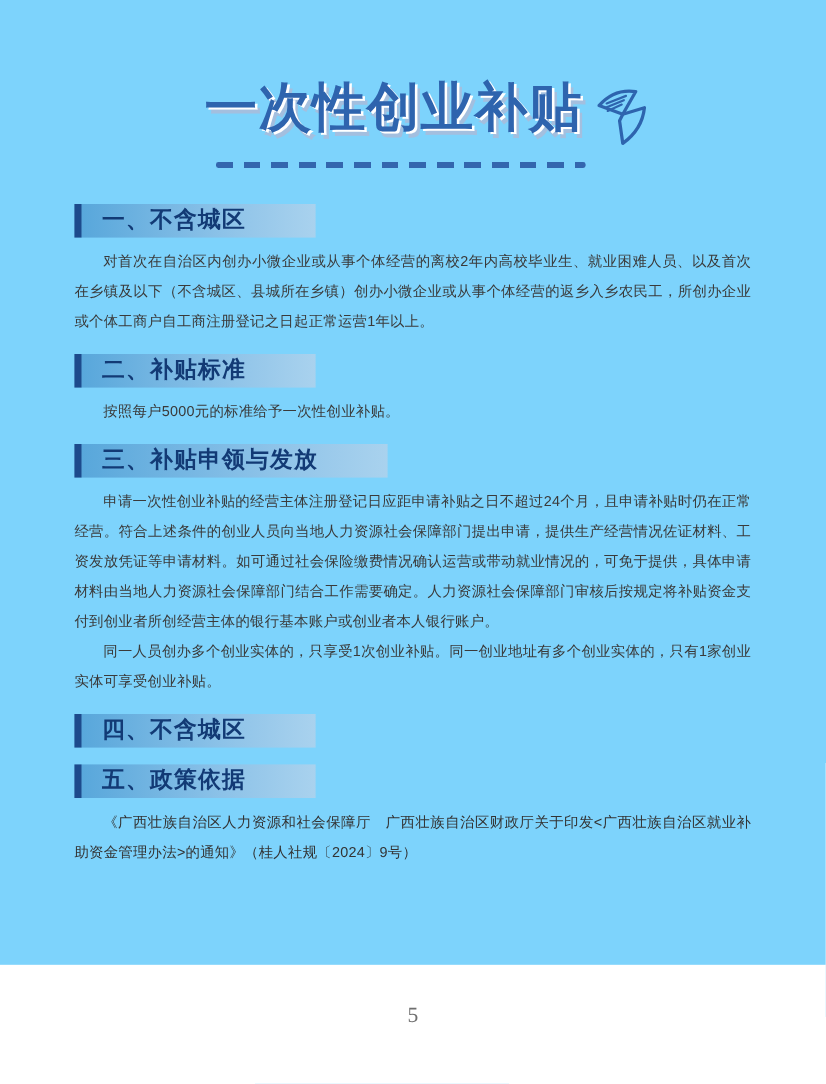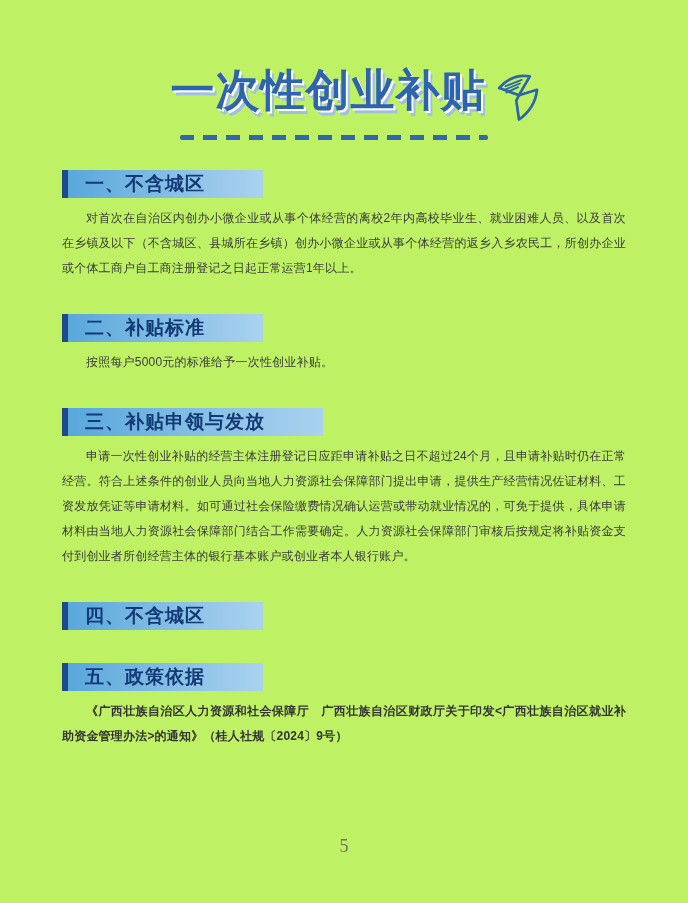--- a/index.html
+++ b/index.html
@@ -4,22 +4,22 @@
 <style>
   * { margin: 0; padding: 0; box-sizing: border-box; }
   html, body { background: #ffffff; }
   body {
     width: 688px; height: 903px;
     font-family: "Liberation Sans", "DejaVu Sans", sans-serif;
     overflow: hidden;
   }
   .page {
     position: relative;
-    width: 688px; height: 903px;
-    background: #bef264;
+    width: 688px; height: 804px;
+    background: #7dd3fc;
   }
 
   
   .title-block {
     padding-top: 66px;
     display: flex;
     flex-direction: column;
     align-items: center;
   }
   .title-row {
@@ -53,41 +53,41 @@
     border-radius: 2px;
     align-self: center;
     transform: translateX(-10px);
   }
 
   
   .content { margin: 0 62px; }
   .section { margin-top: 0; }
   .sec-heading {
     display: inline-block;
-    margin-top: 33px;
+    margin-top: 14px;
     border-left: 6px solid #1d4a8c;
     background: linear-gradient(90deg, #58a7db 0%, #8cc2e8 60%, #a9d2ee 100%);
     color: #123a75;
     font-size: 19px;
     font-weight: bold;
     line-height: 28px;
     padding: 0 58px 0 17px;
     letter-spacing: 1px;
     white-space: nowrap;
   }
   .sec-body { margin-top: 8px; }
   .sec-body p {
     font-size: 12px;
     line-height: 25px;
     color: #3a3a3a;
     text-align: justify;
     text-indent: 2em;
     letter-spacing: 0.2px;
   }
-  .sec-body.bold p { font-weight: bold; color: #333333; }
+  .sec-body.bold p { font-weight: normal; color: #333333; }
   .s1 .sec-heading { margin-top: 30px; }
 
   
   .page-number {
     position: absolute;
     left: 0; right: 0;
     top: 836px;
     text-align: center;
     font-family: "Liberation Serif", "DejaVu Serif", serif;
     font-size: 18px;
@@ -126,20 +126,21 @@
       <div class="sec-heading">二、补贴标准</div>
       <div class="sec-body">
         <p>按照每户5000元的标准给予一次性创业补贴。</p>
       </div>
     </section>
 
     <section class="section s3">
       <div class="sec-heading">三、补贴申领与发放</div>
       <div class="sec-body">
         <p>申请一次性创业补贴的经营主体注册登记日应距申请补贴之日不超过24个月，且申请补贴时仍在正常经营。符合上述条件的创业人员向当地人力资源社会保障部门提出申请，提供生产经营情况佐证材料、工资发放凭证等申请材料。如可通过社会保险缴费情况确认运营或带动就业情况的，可免于提供，具体申请材料由当地人力资源社会保障部门结合工作需要确定。人力资源社会保障部门审核后按规定将补贴资金支付到创业者所创经营主体的银行基本账户或创业者本人银行账户。</p>
+        <p>同一人员创办多个创业实体的，只享受1次创业补贴。同一创业地址有多个创业实体的，只有1家创业实体可享受创业补贴。</p>
       </div>
     </section>
 
     <section class="section s4">
       <div class="sec-heading">四、不含城区</div>
     </section>
 
     <section class="section s5">
       <div class="sec-heading">五、政策依据</div>
       <div class="sec-body bold">

